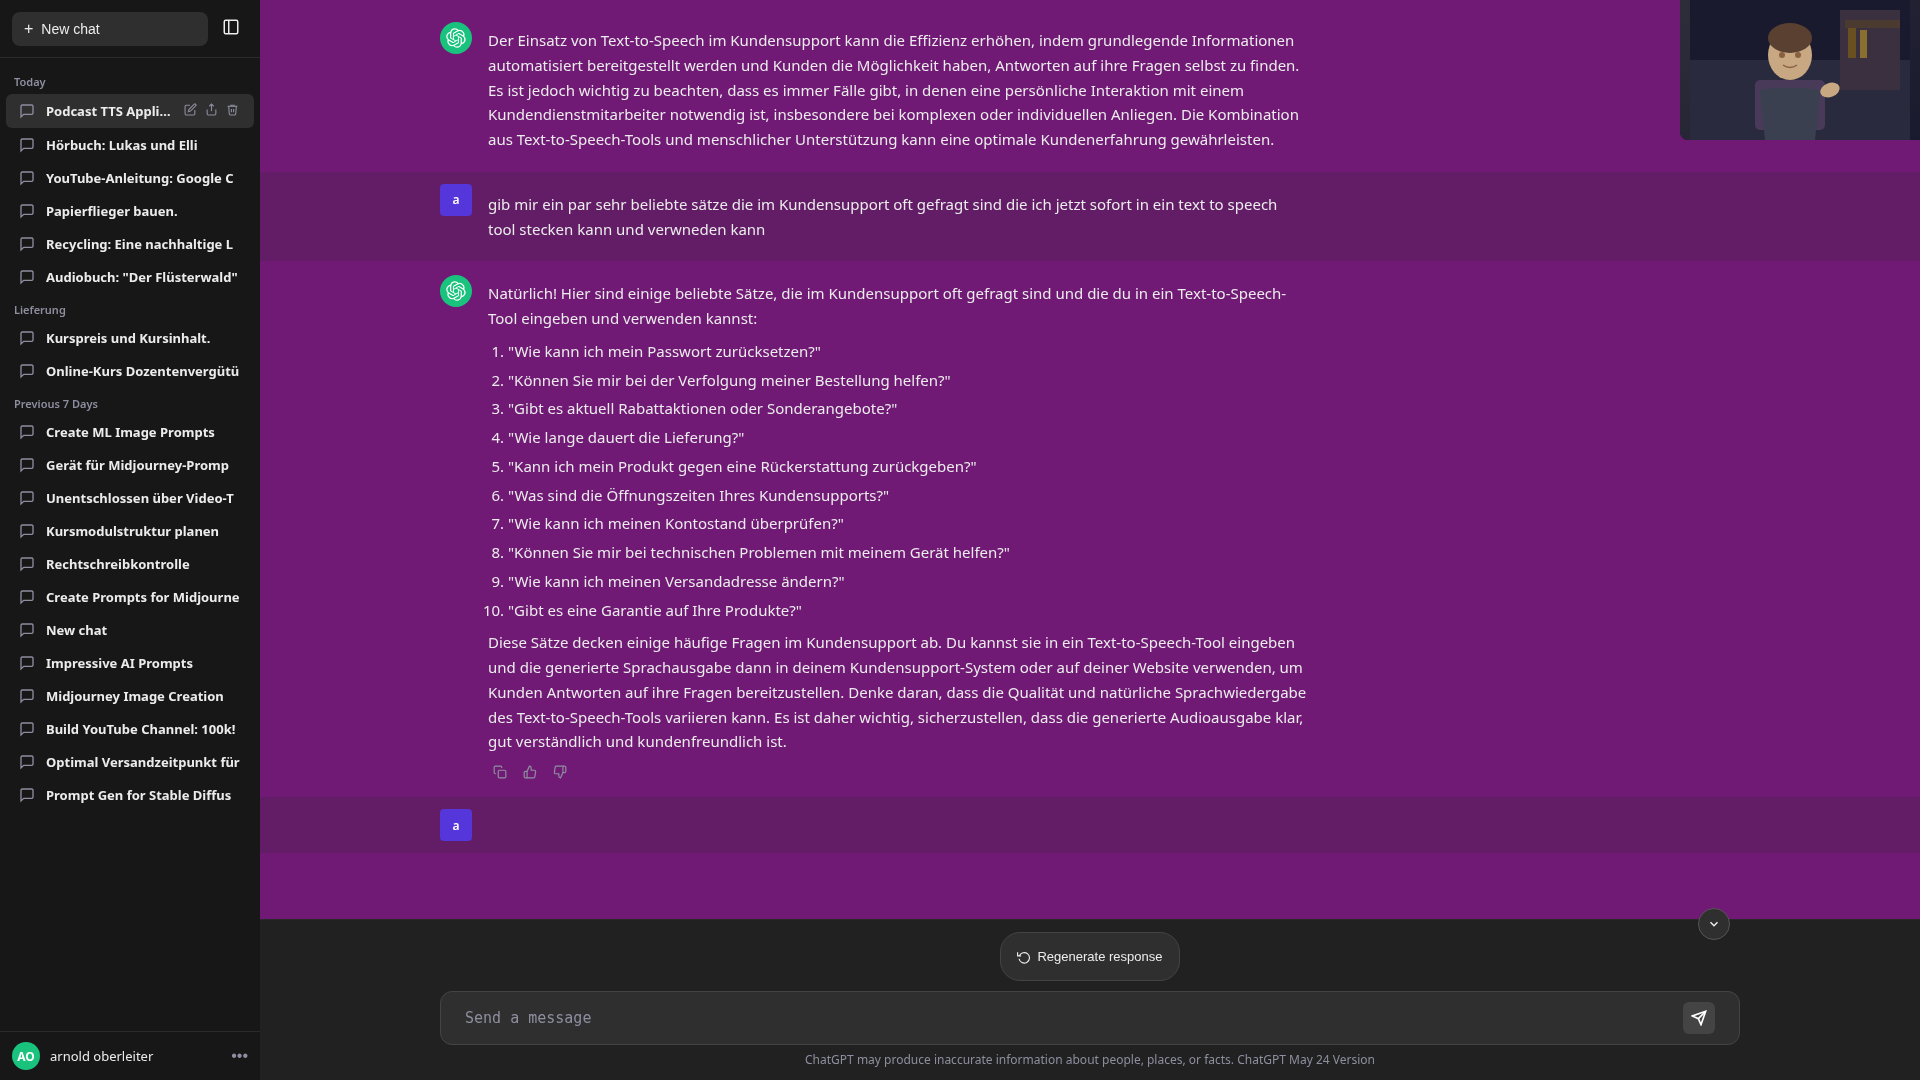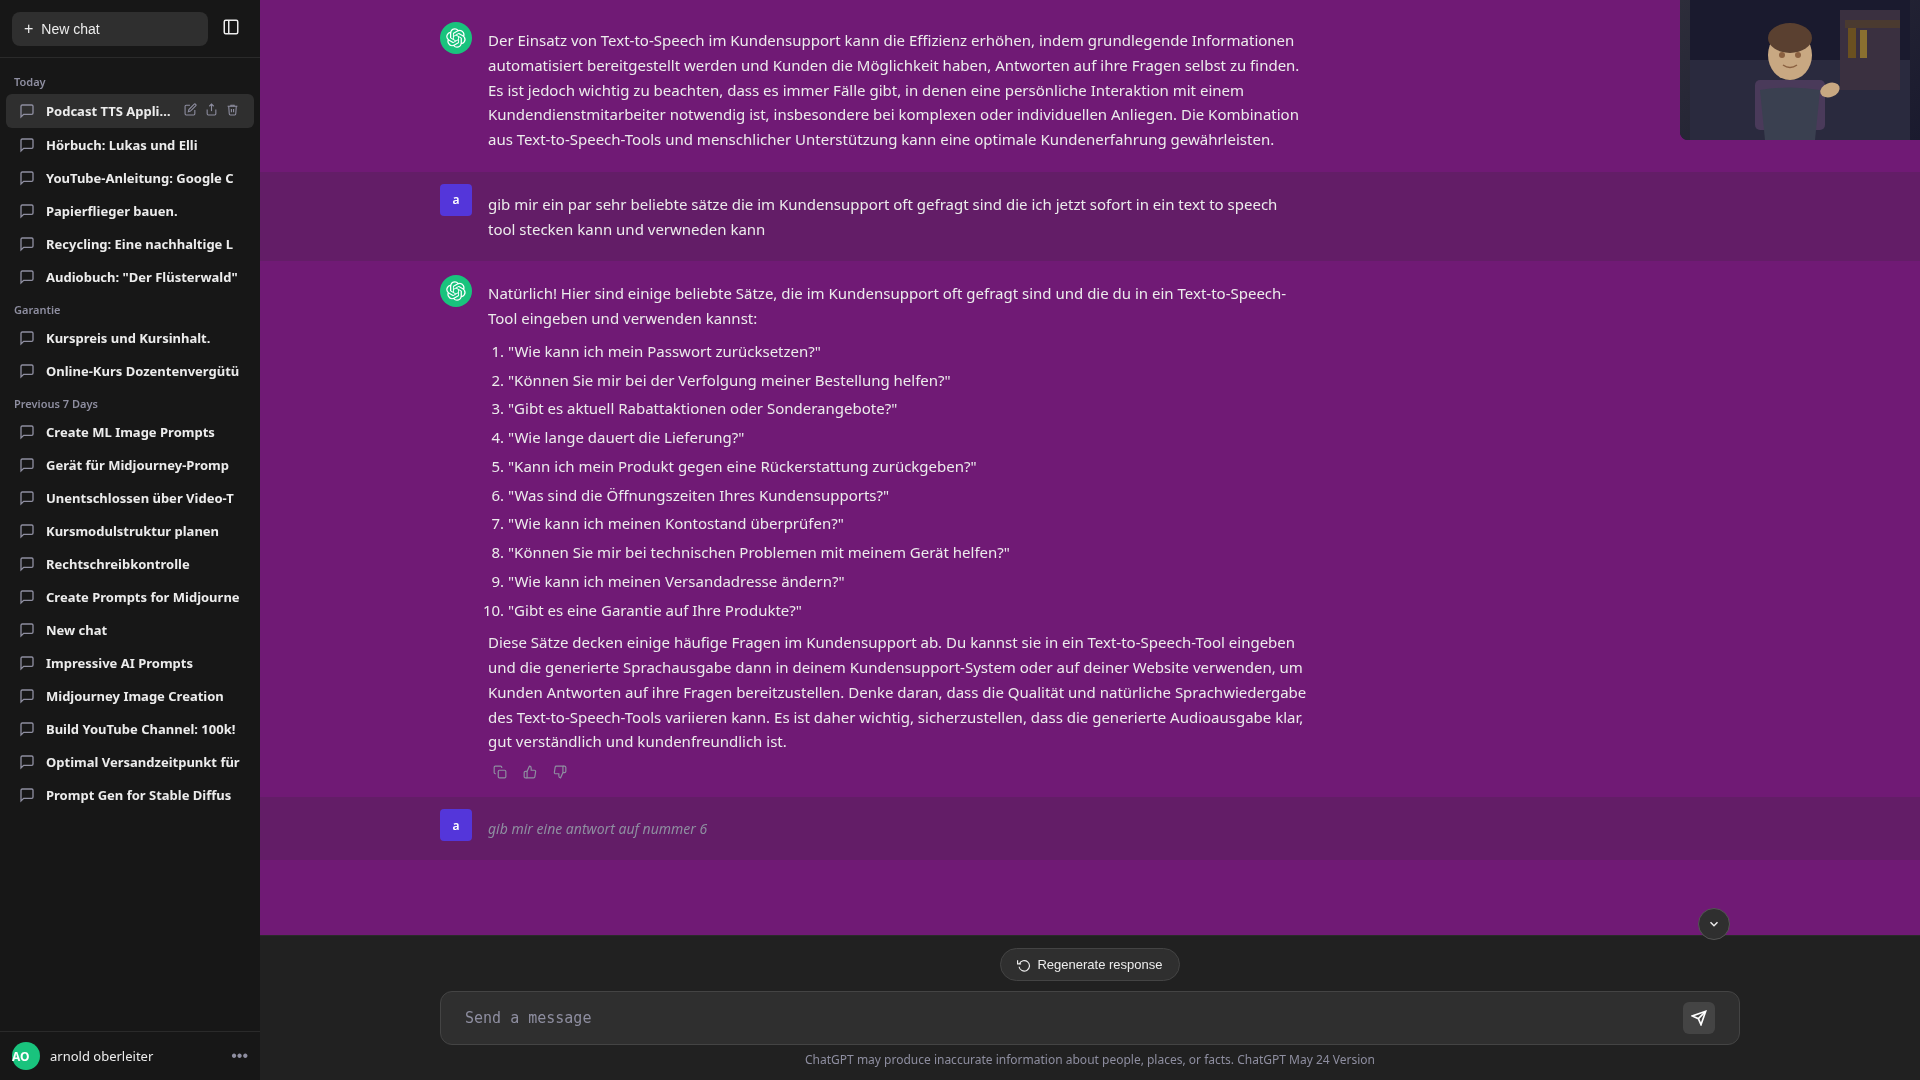--- a/index.html
+++ b/index.html
@@ -129,21 +129,21 @@
       cursor: pointer;
     }
 
     .user-avatar {
       width: 28px;
       height: 28px;
       background: #19c37d;
       border-radius: 50%;
       display: flex;
       align-items: center;
-      justify-content: flex-start;
+      justify-content: center;
       font-size: 12px;
       font-weight: 700;
       color: #fff;
     }
 
     .user-name {
       font-size: 13px;
       color: #ececec;
       flex: 1;
     }
@@ -288,21 +288,21 @@
       margin-bottom: 10px;
     }
 
     #regenerate-btn {
       display: flex;
       align-items: center;
       gap: 6px;
       background: #2f2f2f;
       border: 1px solid #444;
       color: #ececec;
-      padding: 8px 16px;
+      padding: 16px 16px;
       border-radius: 20px;
       cursor: pointer;
       font-size: 13px;
     }
 
     #input-row {
       display: flex;
       align-items: center;
       background: #2f2f2f;
       border-radius: 12px;
@@ -463,21 +463,21 @@
 
     <div class="chat-item">
       <span class="chat-item-icon">
         <svg width="16" height="16" viewBox="0 0 24 24" fill="none" stroke="currentColor" stroke-width="2">
             <path d="M21 15a2 2 0 0 1-2 2H7l-4 4V5a2 2 0 0 1 2-2h14a2 2 0 0 1 2 2z"></path>
           </svg>
       </span>
       <span class="chat-item-label">Audiobuch: "Der Flüsterwald"</span>
     </div>
 
-    <div class="section-label">Garantie</div>
+    <div class="section-label">Lieferung</div>
 
     <div class="chat-item">
       <span class="chat-item-icon">
         <svg width="16" height="16" viewBox="0 0 24 24" fill="none" stroke="currentColor" stroke-width="2">
             <path d="M21 15a2 2 0 0 1-2 2H7l-4 4V5a2 2 0 0 1 2-2h14a2 2 0 0 1 2 2z"></path>
           </svg>
       </span>
       <span class="chat-item-label">Kurspreis und Kursinhalt.</span>
     </div>
 
@@ -699,23 +699,20 @@
                 <path d="M10 15v4a3 3 0 0 0 3 3l4-9V2H5.72a2 2 0 0 0-2 1.7l-1.38 9a2 2 0 0 0 2 2.3H10z"></path>
                 <path d="M17 2h2.67A2.31 2.31 0 0 1 22 4v7a2.31 2.31 0 0 1-2.33 2H17"></path>
               </svg>
           </button>
         </div>
       </div>
     </div>
 
     <div class="message-row user" style="background: #2a2a2a30;">
       <div class="avatar user-msg">a</div>
-      <div class="message-content">
-        <p class="partial-message">gib mir eine antwort auf nummer 6</p>
-      </div>
     </div>
   </div>
 
   <div id="scroll-down-btn">
     <svg width="14" height="14" viewBox="0 0 24 24" fill="none" stroke="currentColor" stroke-width="2.5">
         <polyline points="6 9 12 15 18 9"></polyline>
       </svg>
   </div>
 
   <div id="bottom-bar">

